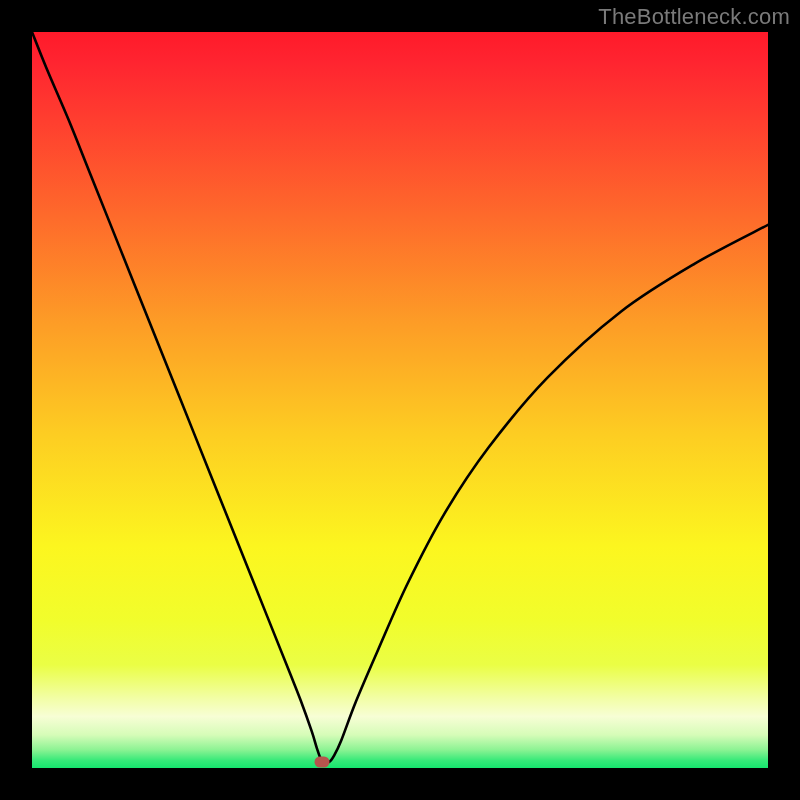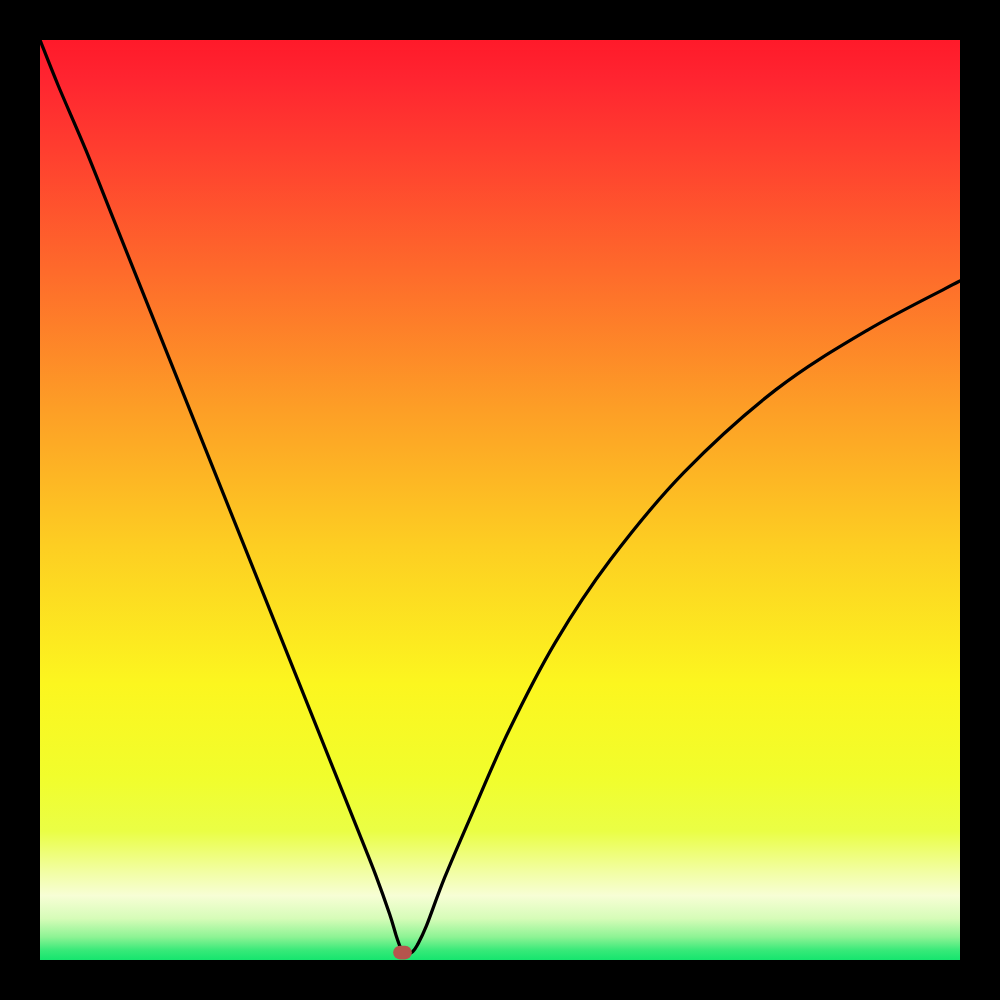--- a/index.html
+++ b/index.html
@@ -81,13 +81,14 @@
       <rect x="0" y="0" width="736" height="736" fill="url(#bgGrad)"></rect>
     </svg>
 
     <svg class="curve" width="736" height="736" viewBox="0 0 736 736" preserveAspectRatio="none">
       <path id="curvePath" d="M 0.00 0.00 C 2.45 6.13, 8.59 22.08, 14.72 36.80 C 20.85 51.52, 29.44 70.53, 36.80 88.32 C 44.16 106.11, 50.29 122.05, 58.88 143.52 C 67.47 164.99, 78.51 192.59, 88.32 217.12 C 98.13 241.65, 107.95 266.19, 117.76 290.72 C 127.57 315.25, 137.39 339.79, 147.20 364.32 C 157.01 388.85, 166.83 413.39, 176.64 437.92 C 186.45 462.45, 196.27 486.99, 206.08 511.52 C 215.89 536.05, 226.93 563.65, 235.52 585.12 C 244.11 606.59, 252.08 626.46, 257.60 640.32 C 263.12 654.18, 264.96 658.47, 268.64 668.29 C 272.32 678.10, 276.98 691.23, 279.68 699.20 C 282.38 707.17, 283.36 711.59, 284.83 716.13 C 286.30 720.67, 287.53 724.10, 288.51 726.43 C 289.49 728.76, 289.74 729.38, 290.72 730.11 C 291.70 730.85, 293.17 730.97, 294.40 730.85 C 295.63 730.73, 296.85 730.48, 298.08 729.38 C 299.31 728.27, 299.92 727.66, 301.76 724.22 C 303.60 720.79, 305.44 717.85, 309.12 708.77 C 312.80 699.69, 317.71 684.85, 323.84 669.76 C 329.97 654.67, 337.33 637.87, 345.92 618.24 C 354.51 598.61, 364.32 574.69, 375.36 552.00 C 386.40 529.31, 398.67 504.77, 412.16 482.08 C 425.65 459.39, 439.15 438.53, 456.32 415.84 C 473.49 393.15, 493.12 368.61, 515.20 345.92 C 537.28 323.23, 564.27 298.69, 588.80 279.68 C 613.33 260.67, 637.87 246.31, 662.40 231.84 C 686.93 217.37, 723.73 199.33, 736.00 192.83" fill="none" stroke="#000000" stroke-width="2.6" stroke-linejoin="round" stroke-linecap="round"></path>
     </svg>
 
     <div id="marker" class="marker" style="left: 289.984px; top: 730.112px; background: rgb(182, 84, 77);"></div>
   </div>
 
+  <div class="watermark">TheBottleneck.com</div>
 </div>
 
 </body></html>

